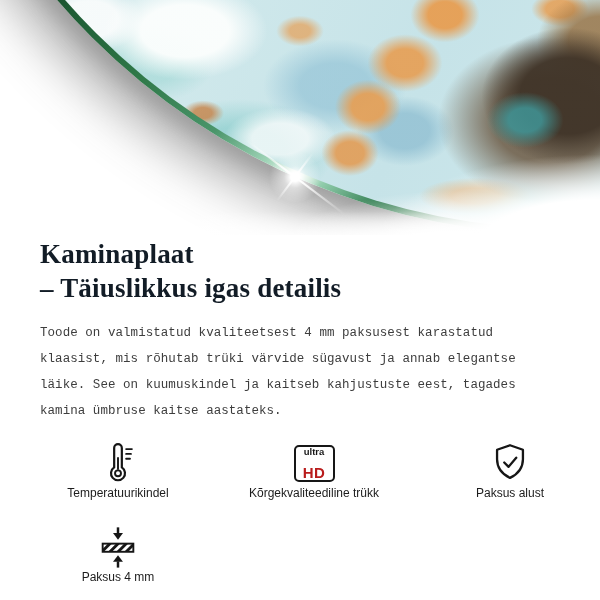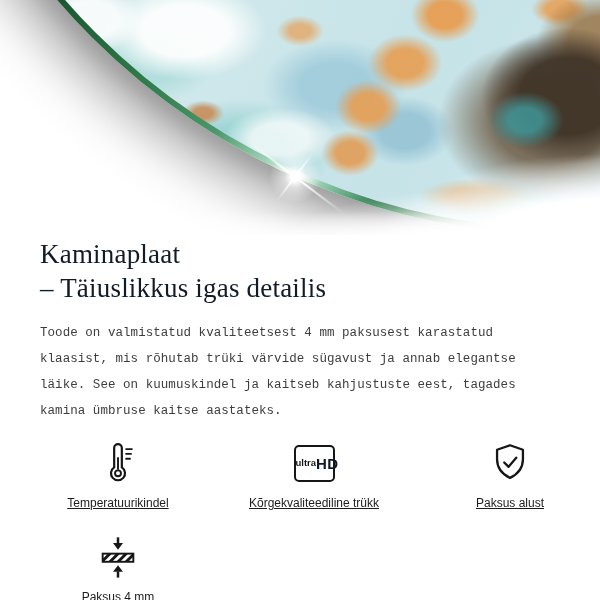--- a/index.html
+++ b/index.html
@@ -43,34 +43,34 @@
   .sparkle{position:absolute;left:295px;top:177px;width:0;height:0;}
   .sparkle .halo{position:absolute;left:-26px;top:-26px;width:52px;height:52px;border-radius:50%;
       background:radial-gradient(circle, rgba(255,255,255,1) 0 12%, rgba(255,255,255,.55) 30%, rgba(255,255,255,0) 70%);}
   .sparkle .ray1{position:absolute;left:-62px;top:-1.2px;width:124px;height:2.4px;transform:rotate(37deg);
       background:linear-gradient(to right, rgba(255,255,255,0), #fff 45%, #fff 55%, rgba(255,255,255,0));}
   .sparkle .ray2{position:absolute;left:-30px;top:-1.2px;width:60px;height:2.4px;transform:rotate(-53deg);
       background:linear-gradient(to right, rgba(255,255,255,0), #fff 45%, #fff 55%, rgba(255,255,255,0));}
 
   
   .content{position:absolute;left:0;top:235px;width:600px;padding:0 40px;box-sizing:border-box;}
-  h1{margin:2px 0 13px 0;font-family:"Liberation Serif","DejaVu Serif",serif;font-weight:400;
+  h1{margin:2px 0 13px 0;font-family:"Liberation Serif","DejaVu Serif",serif;font-weight:700;
      font-size:27px;line-height:34px;color:#121c26;letter-spacing:.2px;}
   h1 span{display:block;}
   .desc{margin:15px 0 0 0;max-width:528px;font-size:12.5px;line-height:26px;color:#3d3d3d;letter-spacing:.05px;font-family:Liberation Mono, monospace;}
 
   
   .features{display:grid;grid-template-columns:196px 196px 196px;row-gap:24px;margin:16px 0 0 -20px;}
   .feature{display:flex;flex-direction:column;align-items:center;}
   .icon-slot{height:46px;display:flex;align-items:center;justify-content:center;}
-  .feature .label{margin-top:10px;font-size:12px;color:#1c1c1c;text-decoration:underline;}
+  .feature .label{font-size:12px;color:#1c1c1c;}
   .uhd-box{width:41px;height:37px;border:2.5px solid #161616;border-radius:5px;box-sizing:border-box;
-     display:flex;flex-direction:row;align-items:center;justify-content:flex-start;line-height:1;}
+     display:flex;flex-direction:column;align-items:center;justify-content:space-between;line-height:1;}
   .uhd-top{font-size:9.5px;font-weight:700;color:#161616;}
-  .uhd-bottom{font-size:15px;font-weight:700;color:#0f172a;margin-top:1px;letter-spacing:.3px;}
+  .uhd-bottom{font-size:15px;font-weight:700;color:#b91c1c;margin-top:1px;letter-spacing:.3px;}
   .stripes{width:46px;height:40px;
      background:repeating-linear-gradient(135deg,#161616 0 4.5px,transparent 4.5px 10px);
      clip-path:polygon(0 100%,100% 0,100% 100%);}
 </style>
 </head>
 <body>
 
 <div class="page">
 
   <div class="hero">

